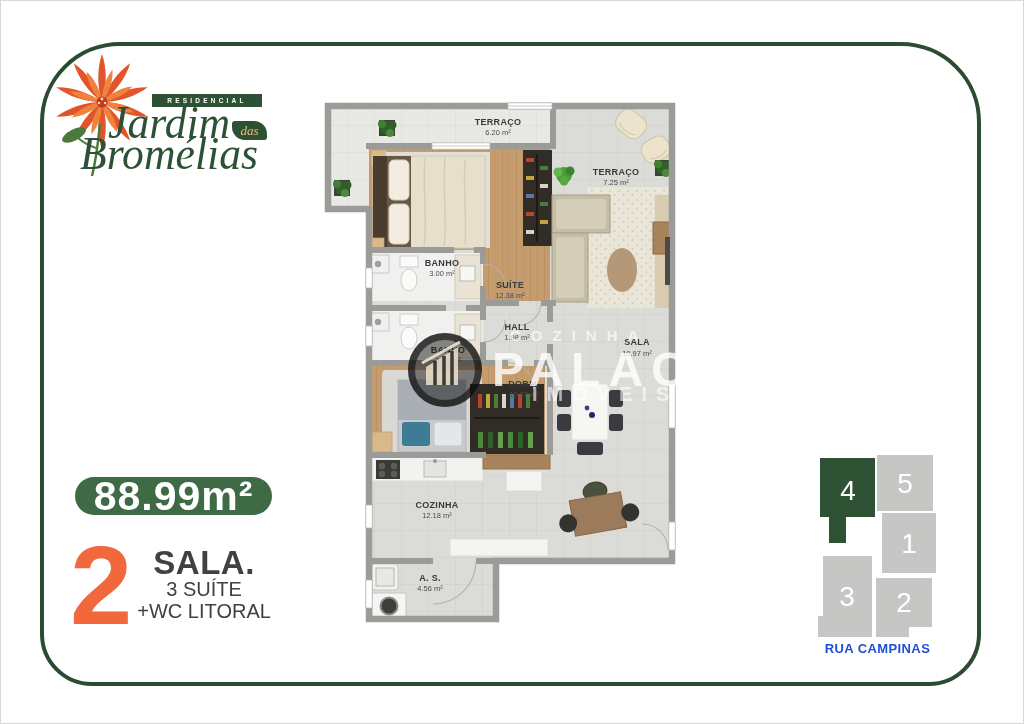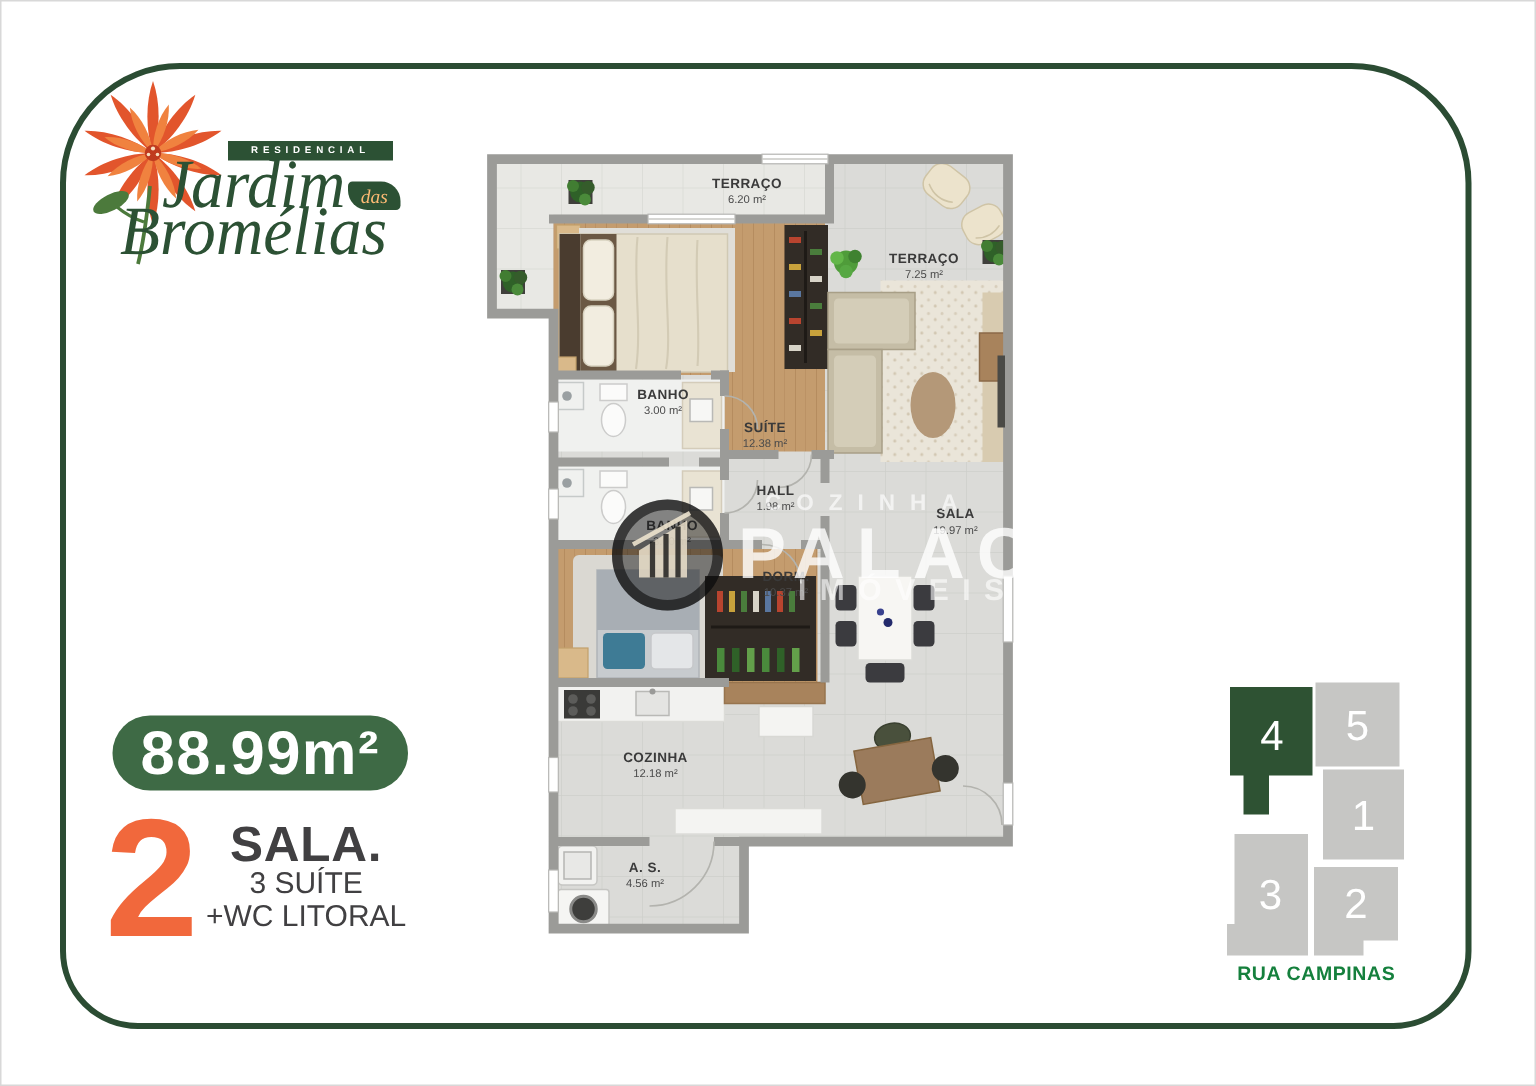--- a/index.html
+++ b/index.html
@@ -37,34 +37,34 @@
   .watermark{position:absolute;left:380px;top:315px;width:345px;height:105px;pointer-events:none}
   .wm-circle{position:absolute;left:20px;top:10px}
   .wm-litoral{position:absolute;left:130px;top:12px;font-size:15px;font-weight:700;letter-spacing:10px;
         color:rgba(255,255,255,.65)}
   .wm-palace{position:absolute;left:112px;top:27px;font-size:48px;font-weight:700;letter-spacing:8px;
         color:rgba(255,255,255,.8)}
   .wm-imoveis{position:absolute;left:152px;top:68px;font-size:20px;font-weight:700;letter-spacing:9px;
         color:rgba(255,255,255,.6)}
 
   
-  .summary-badge{position:absolute;left:75px;top:477px;width:197px;height:50px;background:#3e6a45;
+  .summary-badge{position:absolute;left:75px;top:477px;width:197px;height:38px;background:#3e6a45;
         border-radius:27px;color:#fff;display:flex;align-items:center;justify-content:center;
         font-size:41px;font-weight:700;letter-spacing:1px}
   .summary-dorms{position:absolute;left:70px;top:536px;display:flex;align-items:flex-start}
   .dorms-count{font-size:112px;line-height:100px;font-weight:700;color:#f1683c}
   .dorms-right{margin-left:5px;padding-top:12px;text-align:center}
   .dorms-label{font-size:33px;font-weight:700;color:#414042;letter-spacing:.5px;line-height:30px}
   .dorms-detail{font-size:20px;color:#414042;line-height:22px}
 
   
   .keyplan{position:absolute;left:810px;top:448px}
   .kp-num{font-family:"Liberation Sans",sans-serif;font-size:28px;fill:#ffffff;text-anchor:middle}
   .keyplan-street{position:absolute;left:795px;top:641px;width:165px;text-align:center;
-        font-size:13px;font-weight:700;color:#15803d;letter-spacing:.4px}
+        font-size:13px;font-weight:700;color:#1d4ed8;letter-spacing:.4px}
 </style>
 </head>
 <body>
 
 <div class="page">
 
   <div class="frame"></div>
 
   <svg class="brand-flower" width="110" height="145" viewBox="0 0 110 145">
     <g transform="translate(52,56)">

